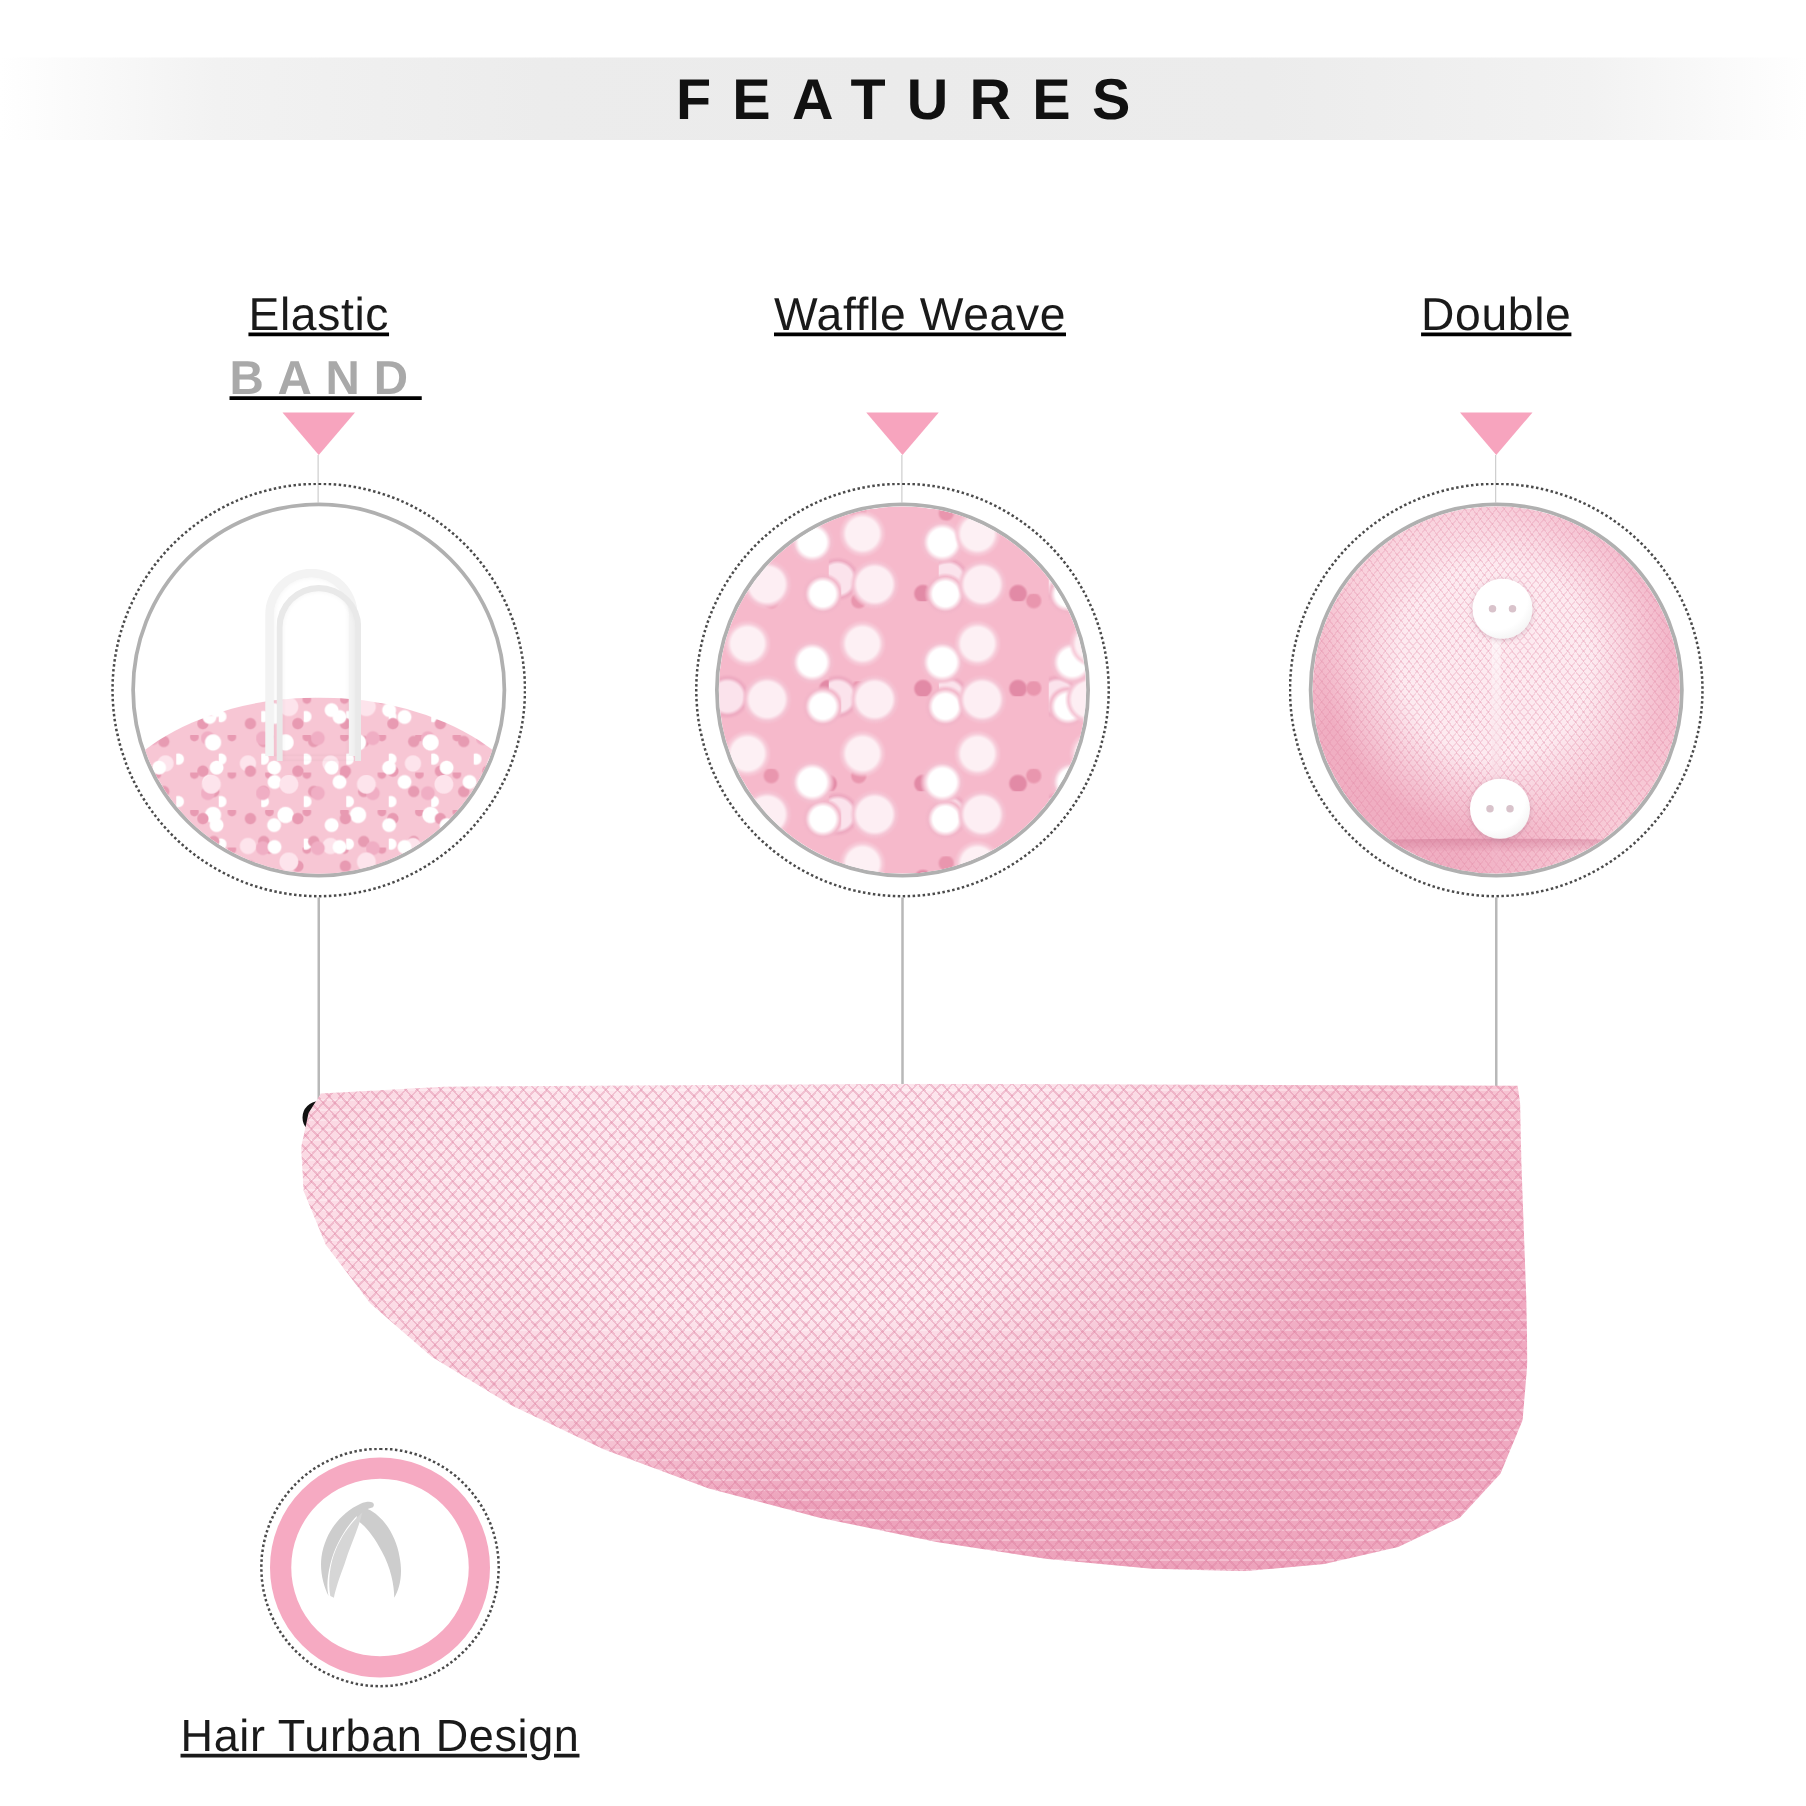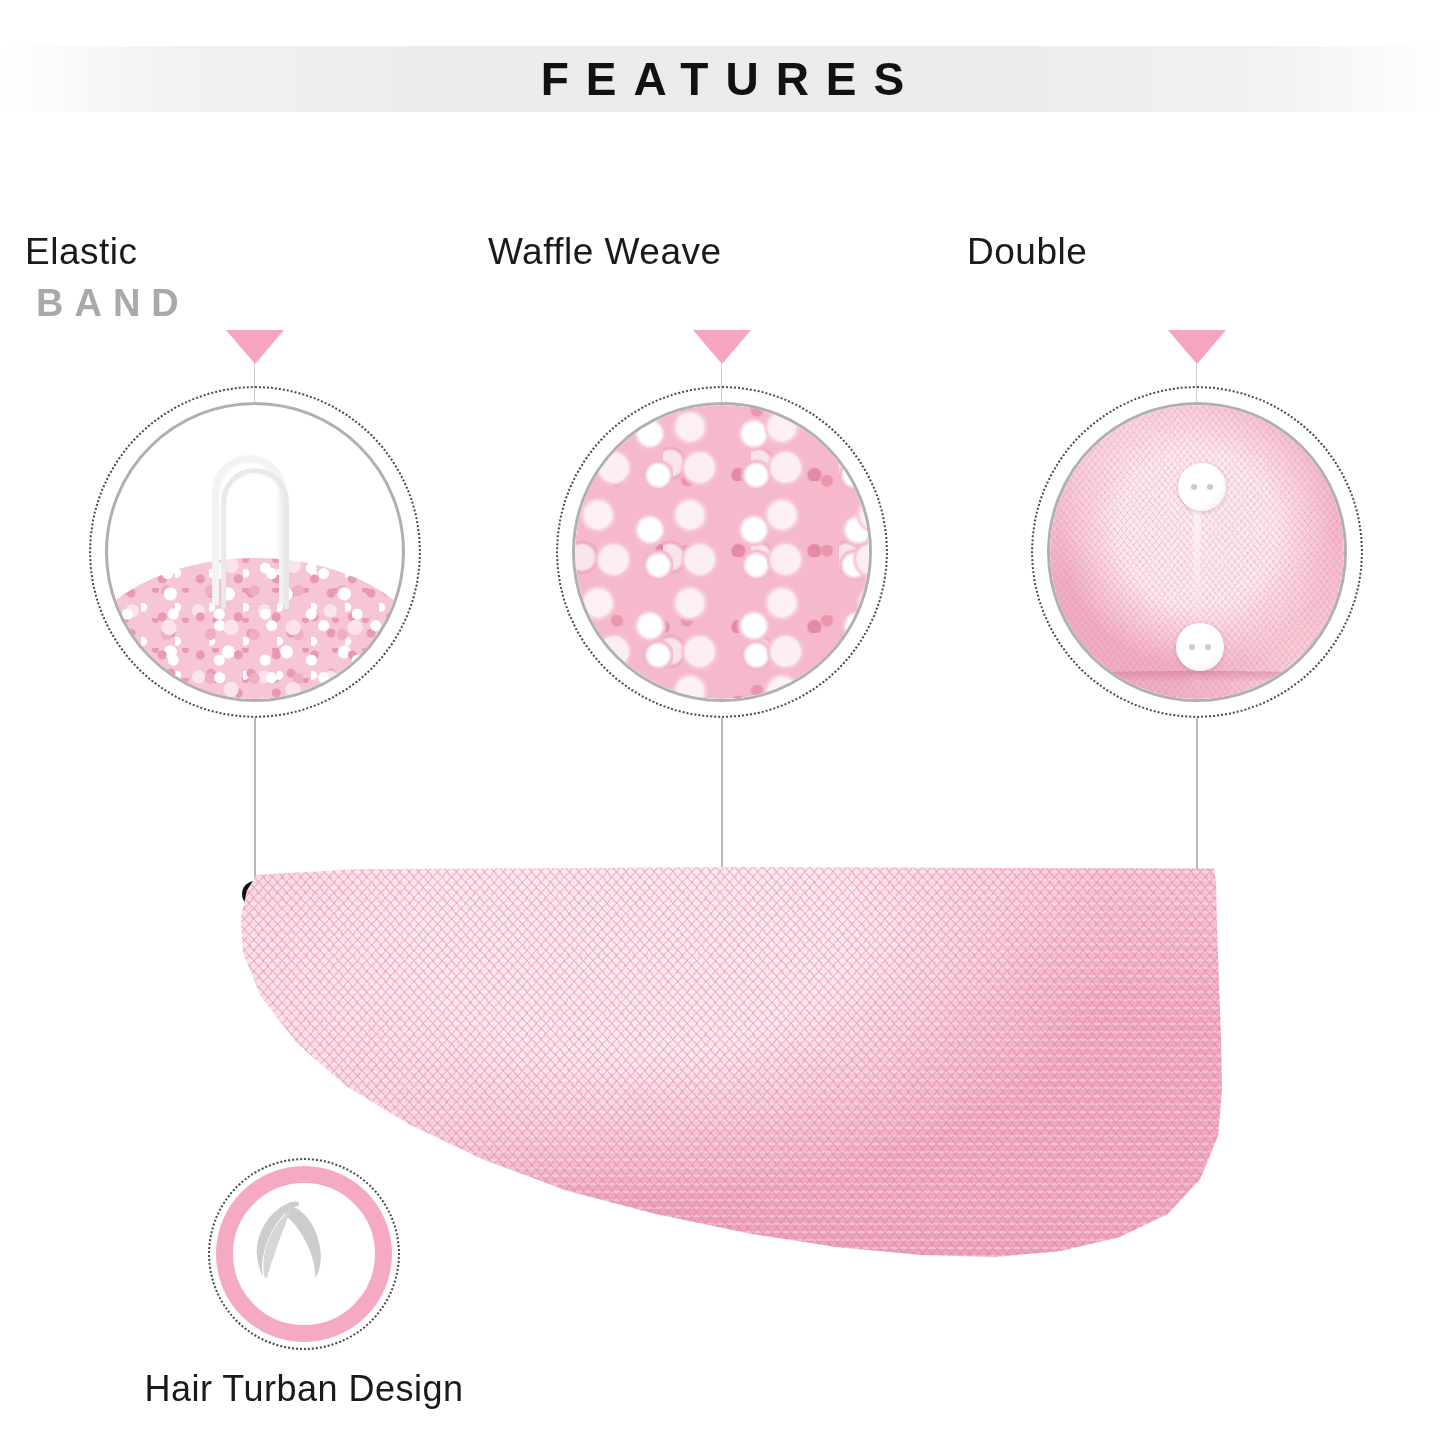--- a/index.html
+++ b/index.html
@@ -46,21 +46,23 @@
     font-size: 46px;
     font-weight: bold;
     letter-spacing: 17px;
     text-indent: 17px;
     color: #111111;
   }
 
   
   .feature-label {
     position: absolute;
+    text-align: center;
     width: 460px;
+    text-decoration: underline;
   }
   .feature-label .line1 {
     font-size: 37px;
     font-weight: 300;
     color: #1a1a1a;
     letter-spacing: 0.5px;
     line-height: 44px;
     white-space: nowrap;
   }
   .feature-label .line2 {
@@ -299,20 +301,21 @@
   }
   .badge-caption {
     position: absolute;
     width: 500px;
     text-align: center;
     font-size: 36px;
     font-weight: 300;
     color: #1a1a1a;
     letter-spacing: 0.5px;
     white-space: nowrap;
+    text-decoration: underline;
   }
 </style>
 </head>
 <body>
 
 <div id="page">
 
   <div class="header-band"></div>
   <div class="header-title">FEATURES</div>
 
@@ -329,21 +332,21 @@
       <div class="fabric-mound tex-terry"></div>
       <div class="elastic-loop">
         <div class="strand"></div>
         <div class="strand b"></div>
       </div>
     </div>
   </div>
   <div class="vline" style="left:254px; top:706px; height:176px;"></div>
   <div class="marker" style="left:242px; top:869px;"></div>
 
-  <div class="feature-label" style="left:488px; top:218px;">
+  <div class="feature-label" style="left:506px; top:218px;">
     <div class="line1">Waffle Weave</div>
   </div>
   <div class="tri" style="left:693px; top:318px;"></div>
   <div class="vline faint" style="left:721px; top:352px; height:38px;"></div>
 
   <div class="dotted-ring" style="left:556px; top:374px;"></div>
   <div class="detail-circle" style="left:572px; top:390px;">
     <div class="circle-inner tex-waffle"></div>
   </div>
   <div class="vline" style="left:721px; top:706px; height:216px;"></div>

